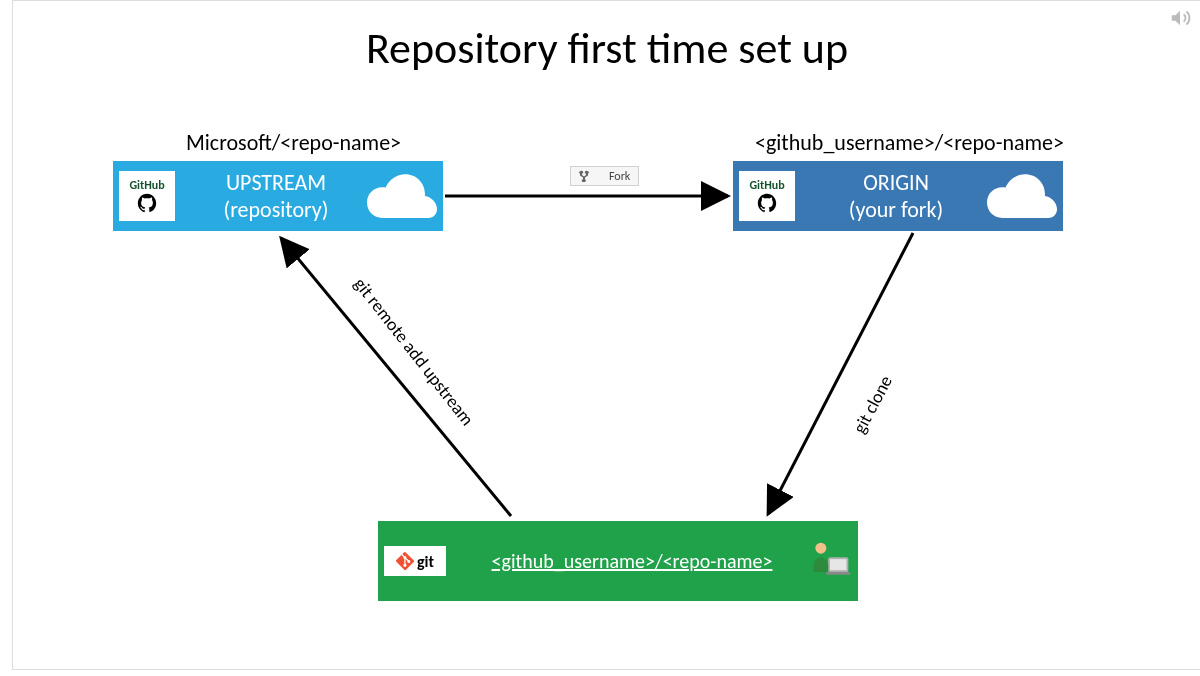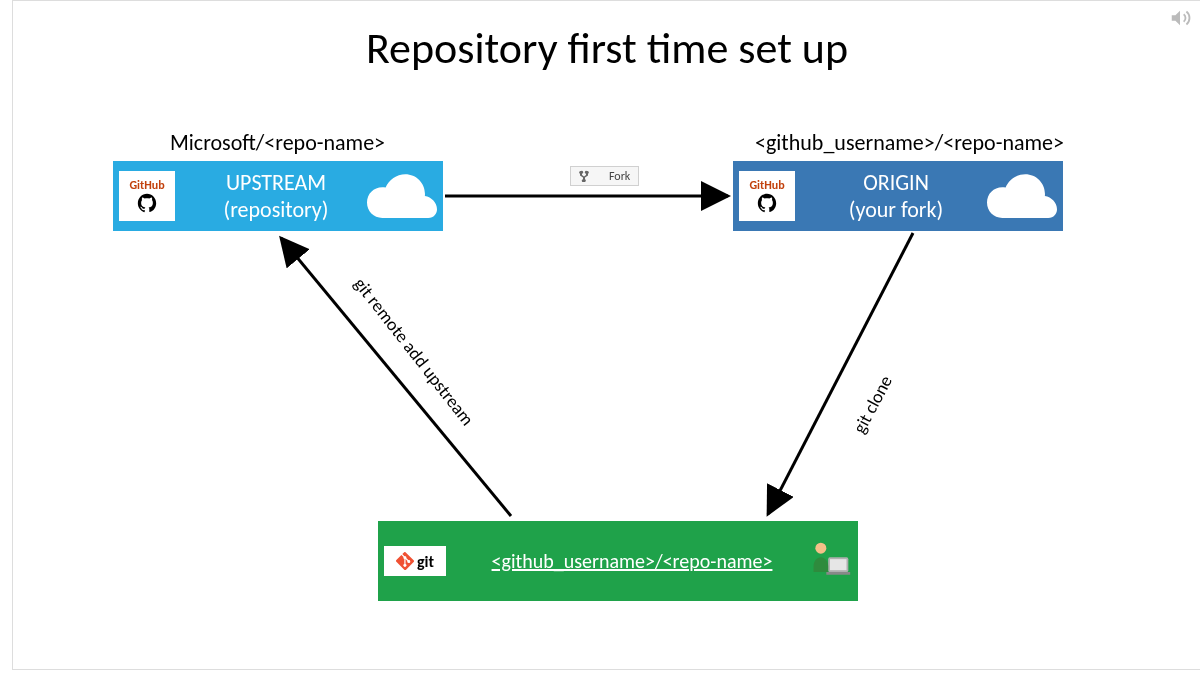--- a/index.html
+++ b/index.html
@@ -48,21 +48,21 @@
     left: 365px; top: 520px;
     width: 480px; height: 80px;
     background: #1fa24a;
     text-decoration: underline;
   }
   .gh-badge {
     background: #fff;
     width: 56px; height: 50px;
     display: flex; flex-direction: column;
     align-items: center; justify-content: center;
-    color: #c2410c;
+    color: #14532d;
     font-weight: 700;
     font-size: 12px;
     margin-right: 10px;
     flex-shrink: 0;
   }
   .git-badge {
     background: #fff;
     width: 62px; height: 30px;
     display: flex; align-items: center; justify-content: center;
     color: #000; font-weight: 700; font-size: 16px;
@@ -74,21 +74,21 @@
     flex: 1;
     text-align: center;
     font-size: 22px;
     line-height: 1.25;
   }
   .local-box .box-text { font-size: 20px; }
   .cloud-svg { width: 70px; height: 44px; flex-shrink: 0; }
   .user-svg { width: 44px; height: 44px; flex-shrink: 0; }
   .label-upstream {
     position: absolute;
-    left: 157px; top: 128px;
+    left: 173px; top: 128px;
     font-size: 22px; color: #000;
   }
   .label-origin {
     position: absolute;
     left: 742px; top: 128px;
     font-size: 22px; color: #000;
   }
   .fork-btn {
     position: absolute;
     left: 557px; top: 165px;

